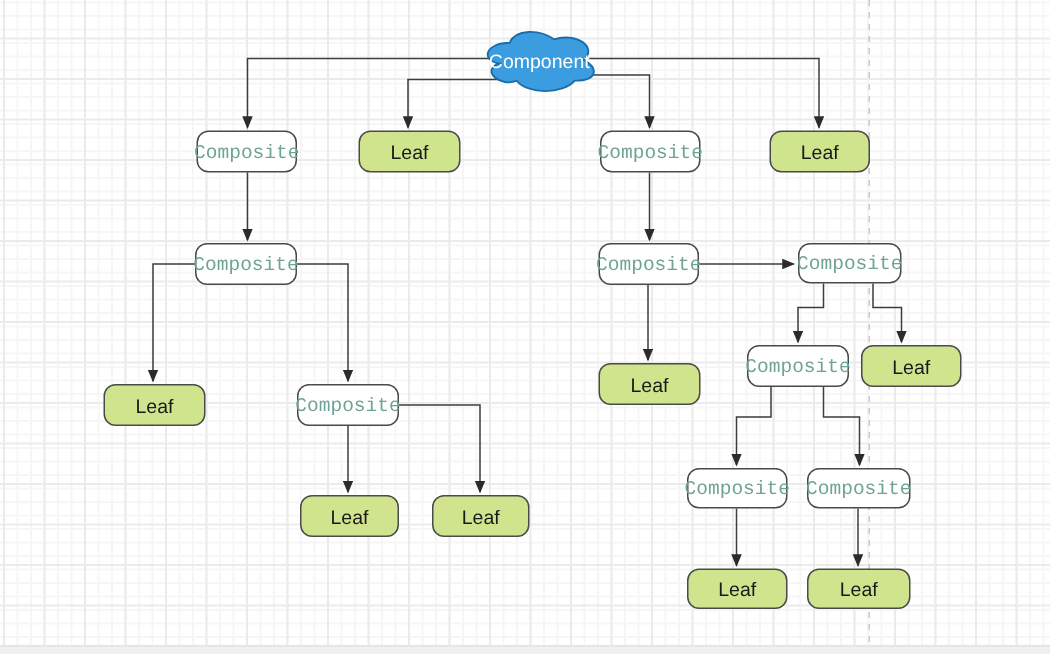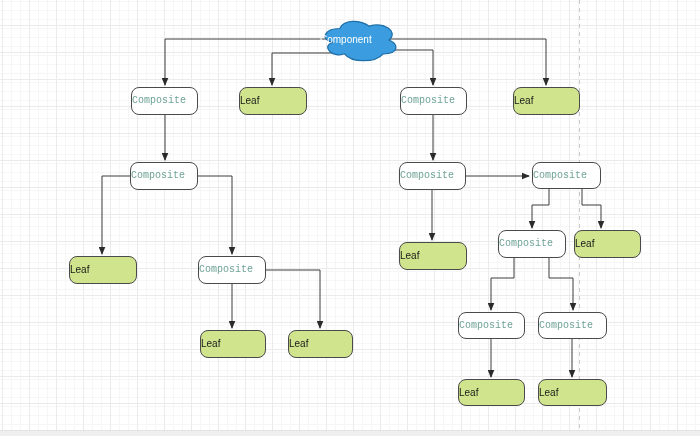--- a/index.html
+++ b/index.html
@@ -25,22 +25,22 @@
       var(--divider,#c8c8c8) 0px, var(--divider,#c8c8c8) 4px,
       transparent 4px, transparent 8px);
   }
   .bottom-bar{
     position:absolute;left:0;bottom:0;width:700px;height:5px;
     background:#efefef;border-top:1px solid #e3e3e3;z-index:5;
   }
   svg.edge-layer{position:absolute;left:0;top:0;z-index:2;}
   .node{
     position:absolute;z-index:3;box-sizing:border-box;
-    display:flex;align-items:center;justify-content:flex-start;
-    font-size:10px;line-height:1;
+    display:flex;align-items:center;justify-content:center;
+    font-size:13px;line-height:1;
   }
   .node.composite{
     background:var(--composite-fill,#fff);
     border:1px solid var(--box-stroke,#4a4a4a);
     border-radius:8px;color:var(--composite-text,#6ea396);font-family:Liberation Mono, monospace;
   }
   .node.leaf{
     background:var(--leaf-fill,#cfe48c);
     border:1px solid var(--box-stroke,#4a4a4a);
     border-radius:8px;color:var(--leaf-text,#1a1a1a);

